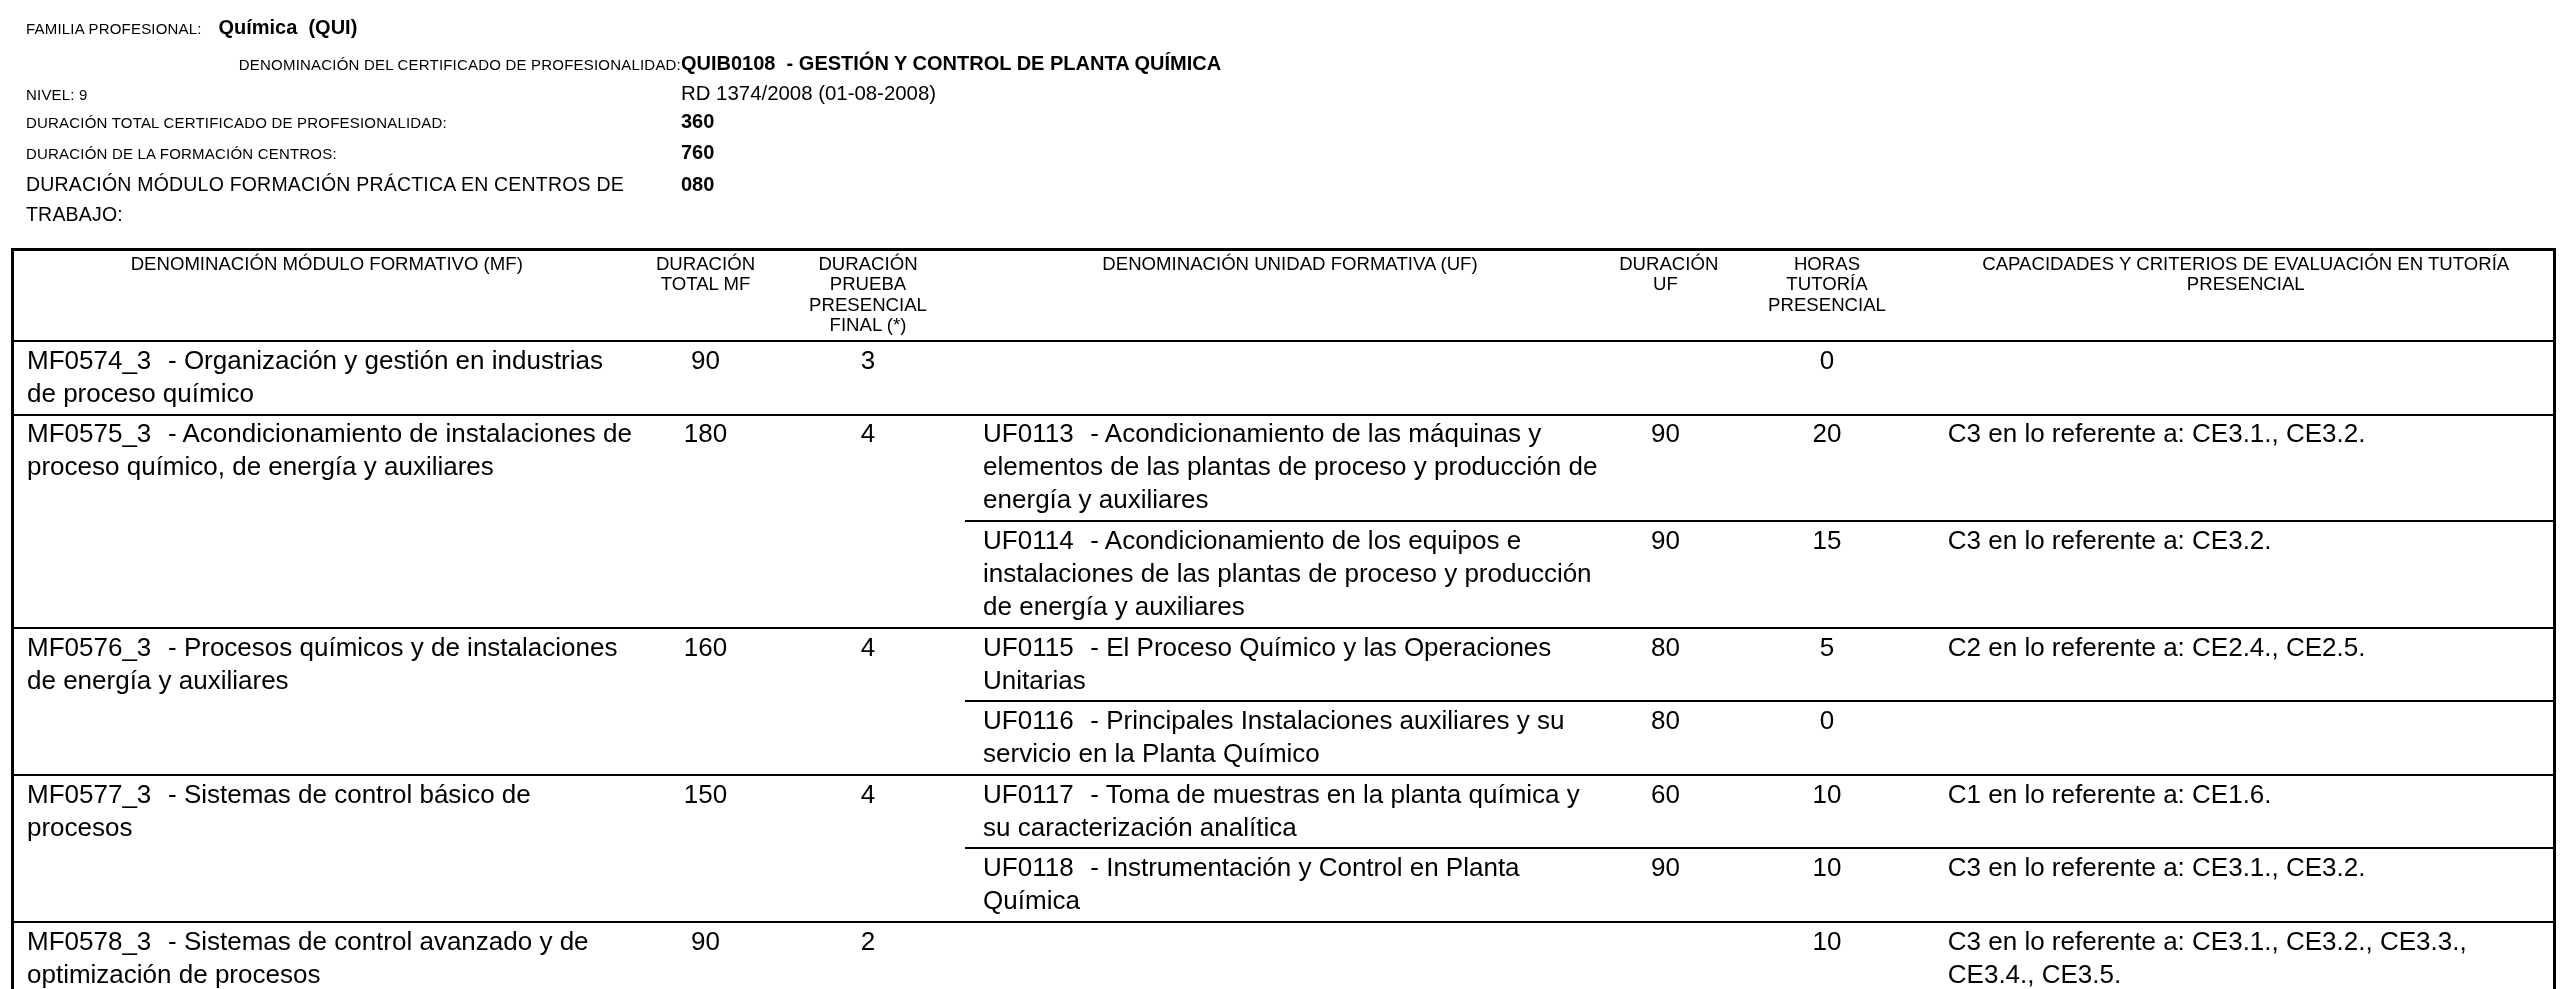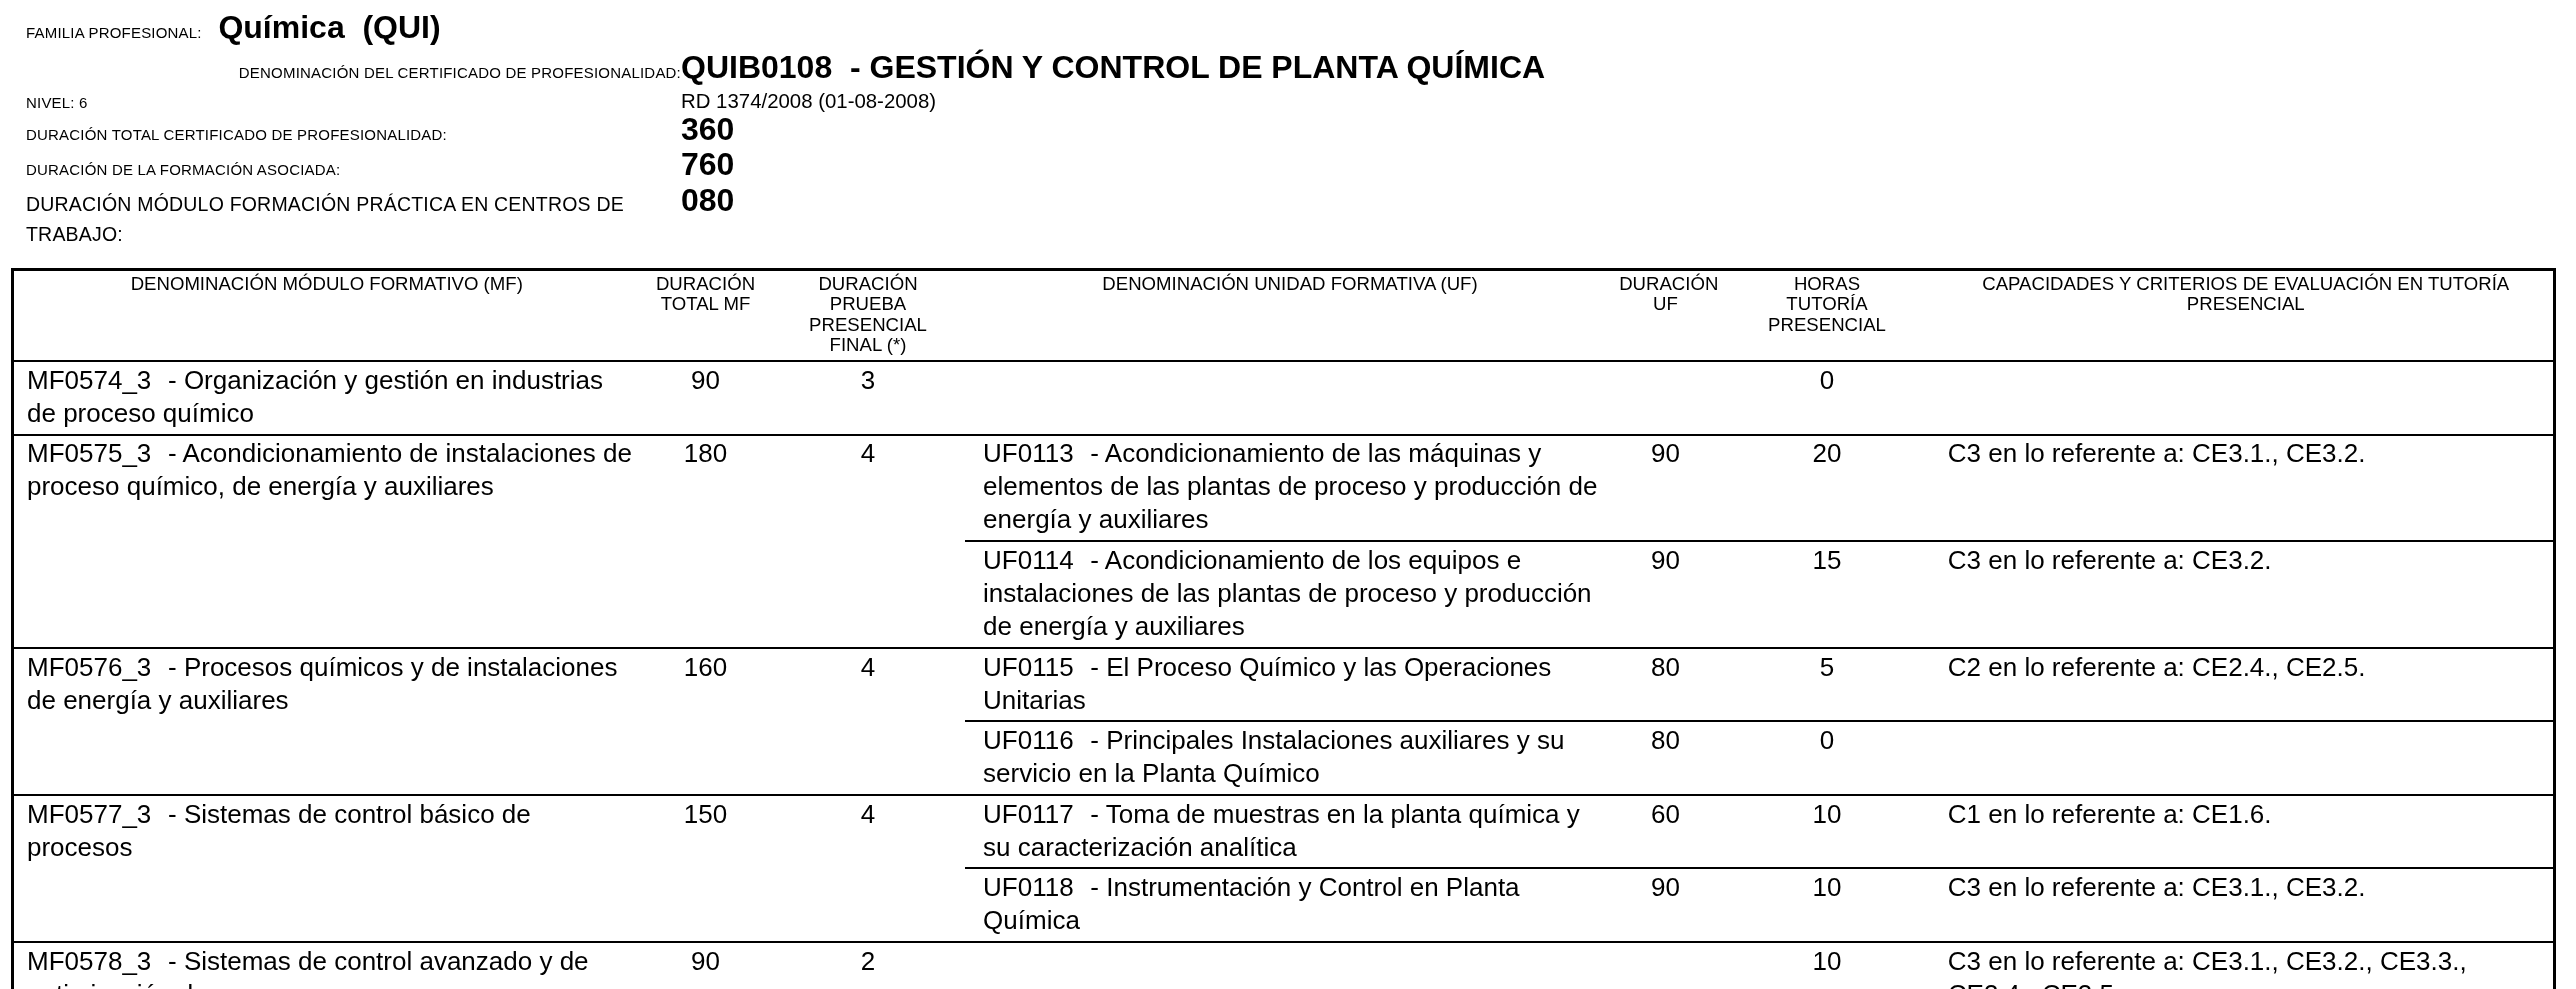--- a/index.html
+++ b/index.html
@@ -11,21 +11,21 @@
     color: #000;
     font-family: "Liberation Sans", "DejaVu Sans", sans-serif;
   }
 
   
   .doc-header { padding: 9.3px 0 3.7px 26px; }
   .h-row { display: flex; align-items: baseline; }
   .h-label { font-size: 15px; flex: 0 0 655px; letter-spacing: 0.2px; }
   .h-row.inline .h-label { flex: 0 0 auto; margin-right: 16.7px; }
   .h-label.sm { font-size: 19.5px; }
-  .h-value { font-weight: 700; font-size: 32px; white-space: pre; }
+  .h-value { font-weight: 700; font-size: 20px; white-space: pre; }
   .h-value.plain { font-weight: 400; font-size: 20.4px; }
   .r0 { line-height: 37px; }
   .r1 { line-height: 32px; text-align: right; }
   .r2 { line-height: 24px; }
   .r3 { line-height: 28px; }
   .r4 { line-height: 30px; }
   .r5 { line-height: 30px; }
 
   
   table.cert {
@@ -65,29 +65,29 @@
 <div class="doc-header">
   <div class="h-row inline r0">
     <span class="h-label">FAMILIA PROFESIONAL:</span>
     <span class="h-value">Química  (QUI)</span>
   </div>
   <div class="h-row r1">
     <span class="h-label">DENOMINACIÓN DEL CERTIFICADO DE PROFESIONALIDAD:</span>
     <span class="h-value">QUIB0108  - GESTIÓN Y CONTROL DE PLANTA QUÍMICA</span>
   </div>
   <div class="h-row r2">
-    <span class="h-label">NIVEL: 6</span>
+    <span class="h-label">NIVEL: 9</span>
     <span class="h-value plain">RD 1374/2008 (01-08-2008)</span>
   </div>
   <div class="h-row r3">
     <span class="h-label">DURACIÓN TOTAL CERTIFICADO DE PROFESIONALIDAD:</span>
     <span class="h-value">360</span>
   </div>
   <div class="h-row r4">
-    <span class="h-label">DURACIÓN DE LA FORMACIÓN ASOCIADA:</span>
+    <span class="h-label">DURACIÓN DE LA FORMACIÓN CENTROS:</span>
     <span class="h-value">760</span>
   </div>
   <div class="h-row r5">
     <span class="h-label sm">DURACIÓN MÓDULO FORMACIÓN PRÁCTICA EN CENTROS DE TRABAJO:</span>
     <span class="h-value">080</span>
   </div>
 </div>
 
 <table class="cert">
   <colgroup>

